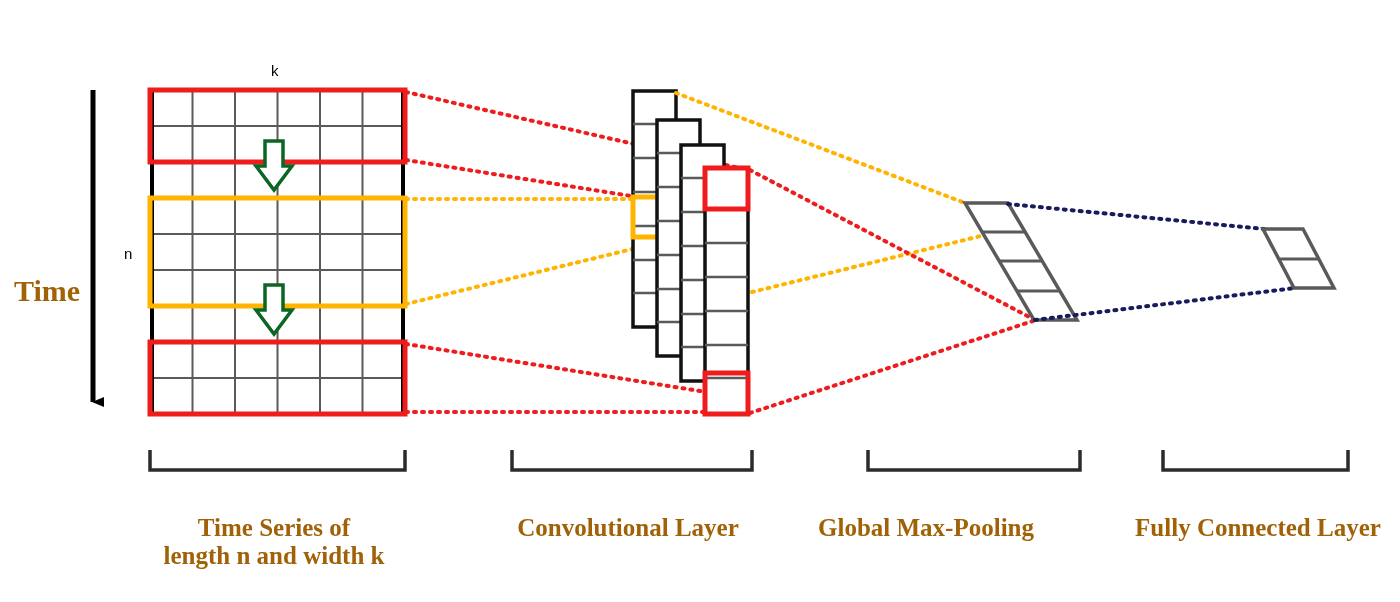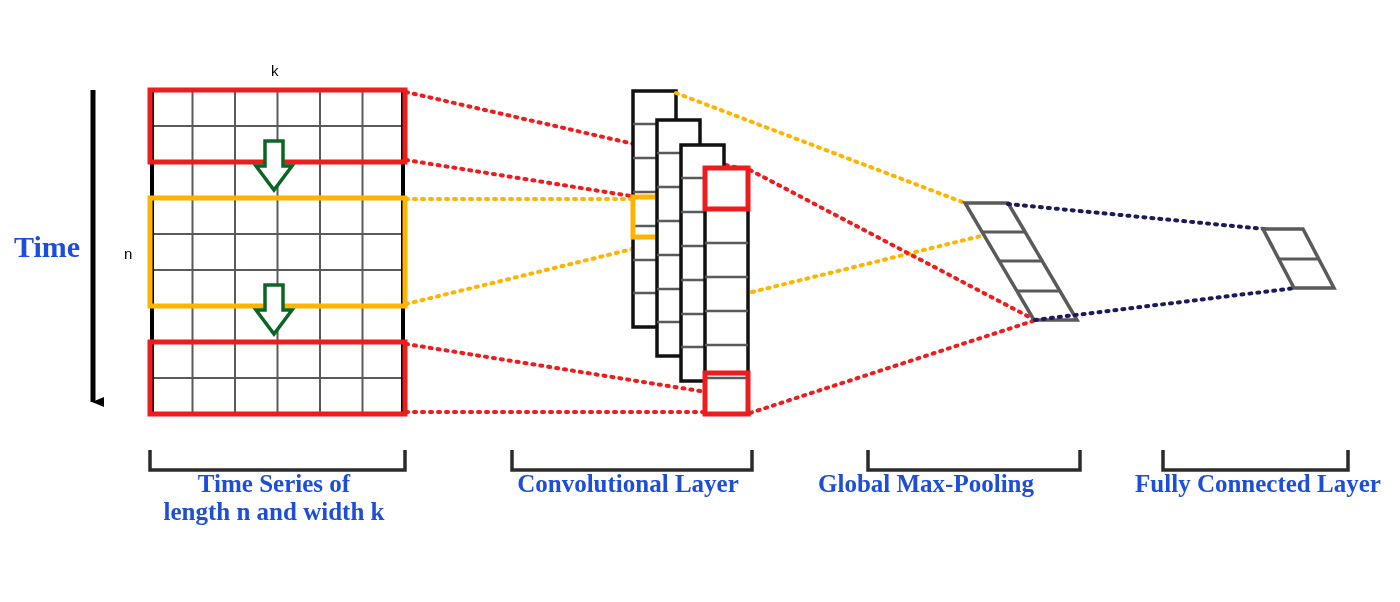--- a/index.html
+++ b/index.html
@@ -8,25 +8,26 @@
     font-family:"Liberation Serif", serif;
     overflow:hidden;
     position:relative;
   }
   #stage{position:absolute;left:0;top:0;width:1400px;height:602px;}
   svg#scene{position:absolute;left:0;top:0;width:1400px;height:602px;display:block;}
   .lbl{
     position:absolute;
     font-family:"Liberation Serif", serif;
     font-weight:bold;
-    color:#1d4ed8;
+    color:#a16207;
     white-space:nowrap;
     text-align:center;
     line-height:1.12;
     user-select:none;
+    margin-top:44px;
   }
   .lbl-time{font-size:30px;left:14px;top:230px;}
   .lbl-k{
     position:absolute;font-family:"Liberation Sans",sans-serif;
     font-size:15px;font-weight:normal;color:#000;left:271px;top:62px;
   }
   .lbl-n{
     position:absolute;font-family:"Liberation Sans",sans-serif;
     font-size:15px;font-weight:normal;color:#000;left:124px;top:245px;
   }

